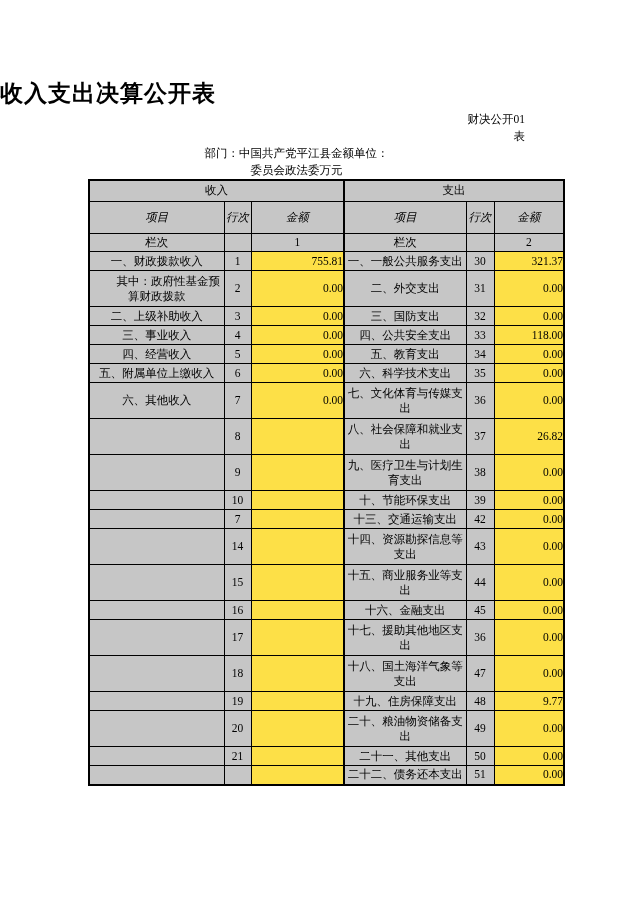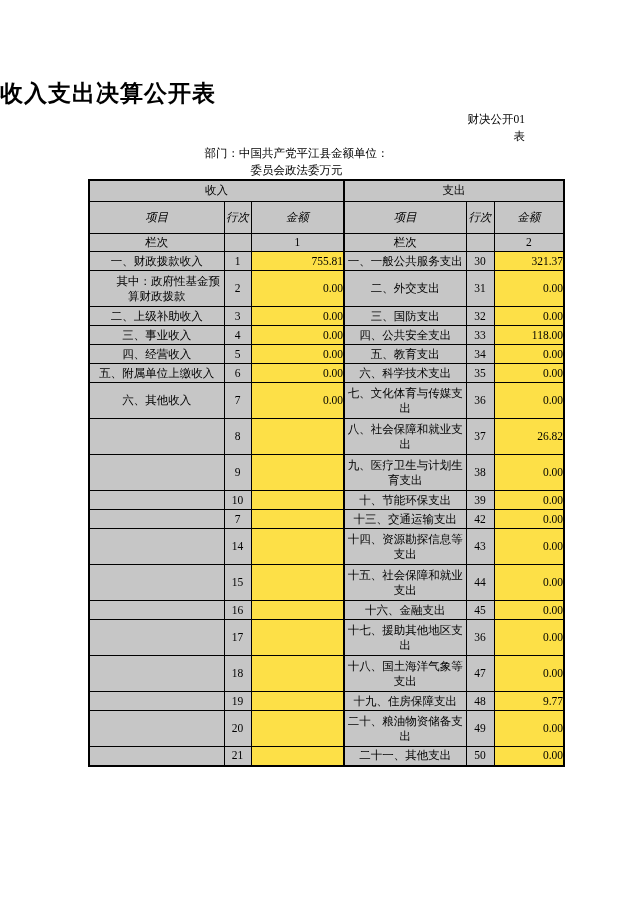--- a/index.html
+++ b/index.html
@@ -226,21 +226,21 @@
           <td class="line gray">14</td>
           <td class="amt white"></td>
           <td class="item gray sec">十四、资源勘探信息等支出</td>
           <td class="line gray">43</td>
           <td class="amt white">0.00</td>
         </tr>
         <tr class="d">
           <td class="item gray"></td>
           <td class="line gray">15</td>
           <td class="amt white"></td>
-          <td class="item gray sec">十五、社会保障和就业支出</td>
+          <td class="item gray sec">十五、商业服务业等支出</td>
           <td class="line gray">44</td>
           <td class="amt white">0.00</td>
         </tr>
         <tr class="s">
           <td class="item gray"></td>
           <td class="line gray">16</td>
           <td class="amt white"></td>
           <td class="item gray sec">十六、金融支出</td>
           <td class="line gray">45</td>
           <td class="amt white">0.00</td>
@@ -278,16 +278,24 @@
           <td class="amt white">0.00</td>
         </tr>
         <tr class="s">
           <td class="item gray"></td>
           <td class="line gray">21</td>
           <td class="amt white"></td>
           <td class="item gray sec">二十一、其他支出</td>
           <td class="line gray">50</td>
           <td class="amt white">0.00</td>
         </tr>
+        <tr class="s">
+          <td class="item gray"></td>
+          <td class="line gray"></td>
+          <td class="amt white"></td>
+          <td class="item gray sec">二十二、债务还本支出</td>
+          <td class="line gray">51</td>
+          <td class="amt white">0.00</td>
+        </tr>
       </tbody>
   </table>
 
 </div>
 
 </body></html>

